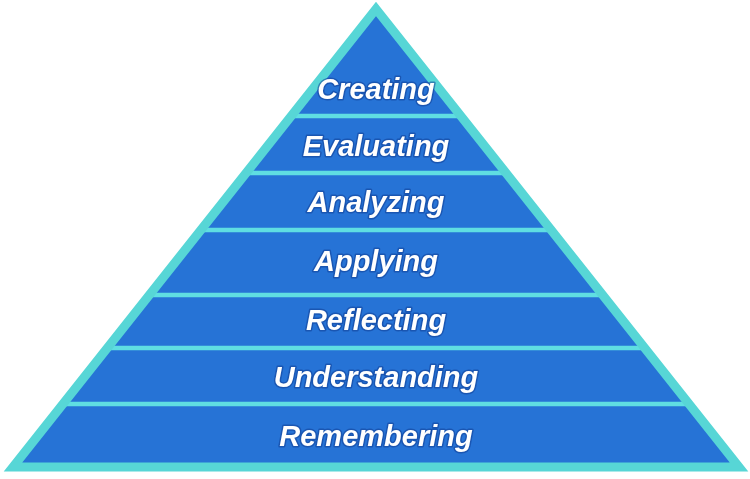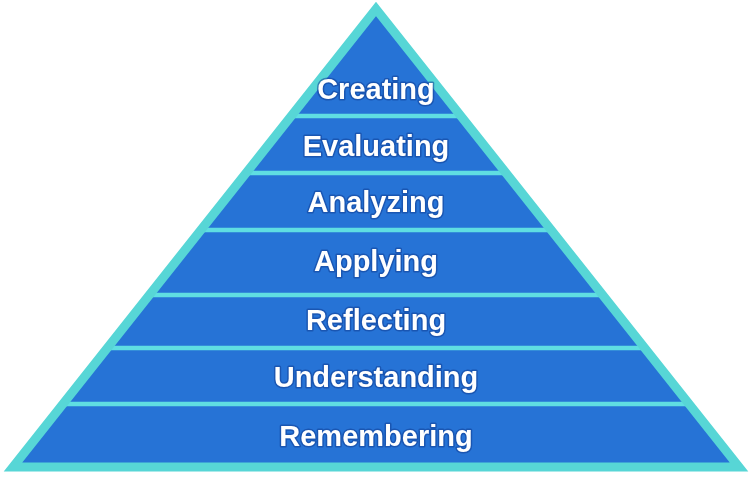--- a/index.html
+++ b/index.html
@@ -14,20 +14,21 @@
   html, body {
     background: var(--background);
     font-family: "Liberation Sans", sans-serif;
   }
   .canvas {
     position: relative;
     width: 750px;
     height: 479px;
     background: var(--background);
     overflow: hidden;
+    font-style: italic;
   }
   svg.pyramid { display: block; width: 750px; height: 479px; }
   .pyramid-fill { fill: var(--pyramid-fill); }
   .pyramid-outline {
     fill: none;
     stroke: var(--border);
     stroke-width: 9;
     stroke-linejoin: miter;
   }
   .level-divider {

